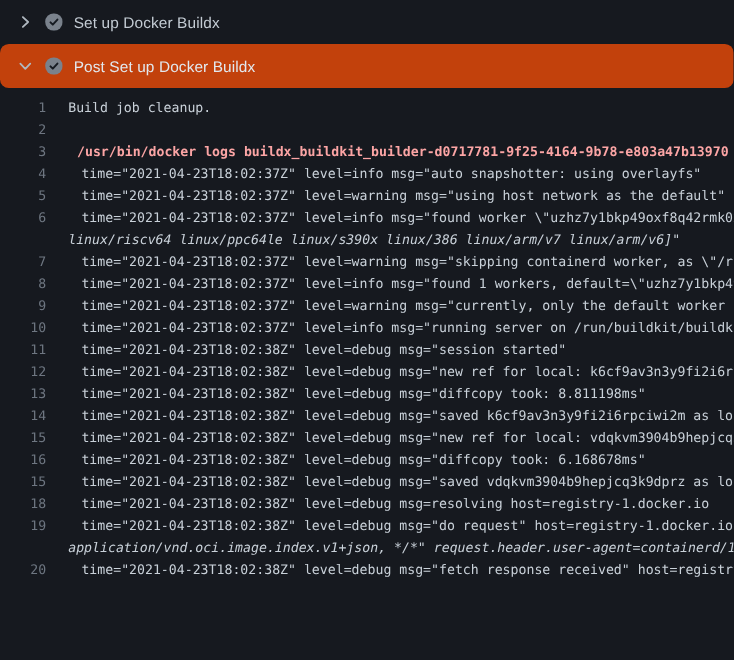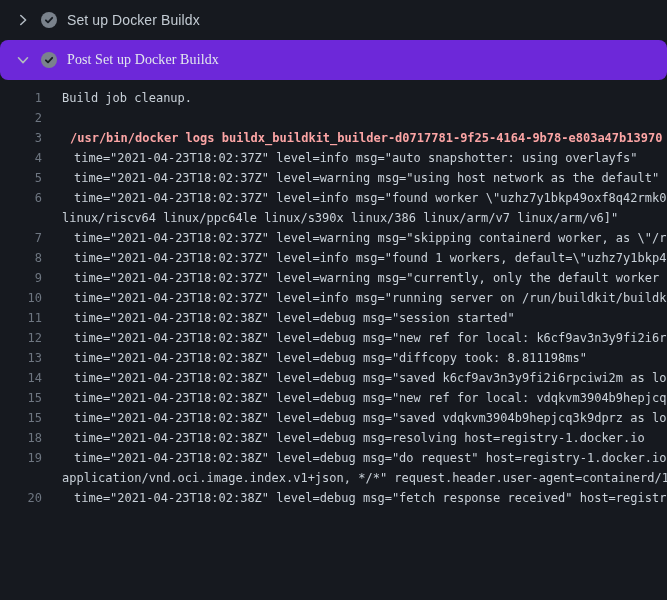--- a/index.html
+++ b/index.html
@@ -14,23 +14,22 @@
   
   .section-row {
     height: 40px;
     display: flex;
     align-items: center;
     padding-left: 14px;
     box-sizing: border-box;
     cursor: pointer;
   }
   .section-row.active {
-    background: #6d28d9;
+    background: #c2410c;
     border-radius: 8px;
-    font-family: Liberation Serif, serif;
   }
   .chev {
     width: 18px; height: 18px;
     display: inline-flex; align-items: center; justify-content: center;
     flex: none;
   }
   .chev svg { display: block; }
   .chev.down svg { transform: rotate(90deg); }
   .check {
     width: 16px; height: 16px;
@@ -61,21 +60,21 @@
     width: 42px;
     flex: none;
     text-align: right;
     color: #6e7681;
   }
   .lc { white-space: pre; }
   .k-base  { padding-left: 20px; }
   .k-group { padding-left: 14px; }
   .k-cmd   { padding-left: 28px; color: #fca5a5; font-weight: 600; }
   .k-out   { padding-left: 32px; }
-  .k-cont  { padding-left: 20px; }
+  .k-cont  { padding-left: 20px; font-style: italic; }
   .garrow {
     display: inline-block;
     font-size: 8px;
     color: #9ea7b0;
     width: 14px;
     vertical-align: 1px;
     cursor: pointer;
   }
 </style>
 </head>
@@ -188,20 +187,24 @@
   <div class="log-row">
     <span class="ln">14</span>
     <span class="lc k-out">time="2021-04-23T18:02:38Z" level=debug msg="saved k6cf9av3n3y9fi2i6rpciwi2m as loca</span>
   </div>
 
   <div class="log-row">
     <span class="ln">15</span>
     <span class="lc k-out">time="2021-04-23T18:02:38Z" level=debug msg="new ref for local: vdqkvm3904b9hepjcq3k</span>
   </div>
 
+  <div class="log-row">
+    <span class="ln">16</span>
+    <span class="lc k-out">time="2021-04-23T18:02:38Z" level=debug msg="diffcopy took: 6.168678ms"</span>
+  </div>
 
   <div class="log-row">
     <span class="ln">15</span>
     <span class="lc k-out">time="2021-04-23T18:02:38Z" level=debug msg="saved vdqkvm3904b9hepjcq3k9dprz as loca</span>
   </div>
 
   <div class="log-row">
     <span class="ln">18</span>
     <span class="lc k-out">time="2021-04-23T18:02:38Z" level=debug msg=resolving host=registry-1.docker.io</span>
   </div>

